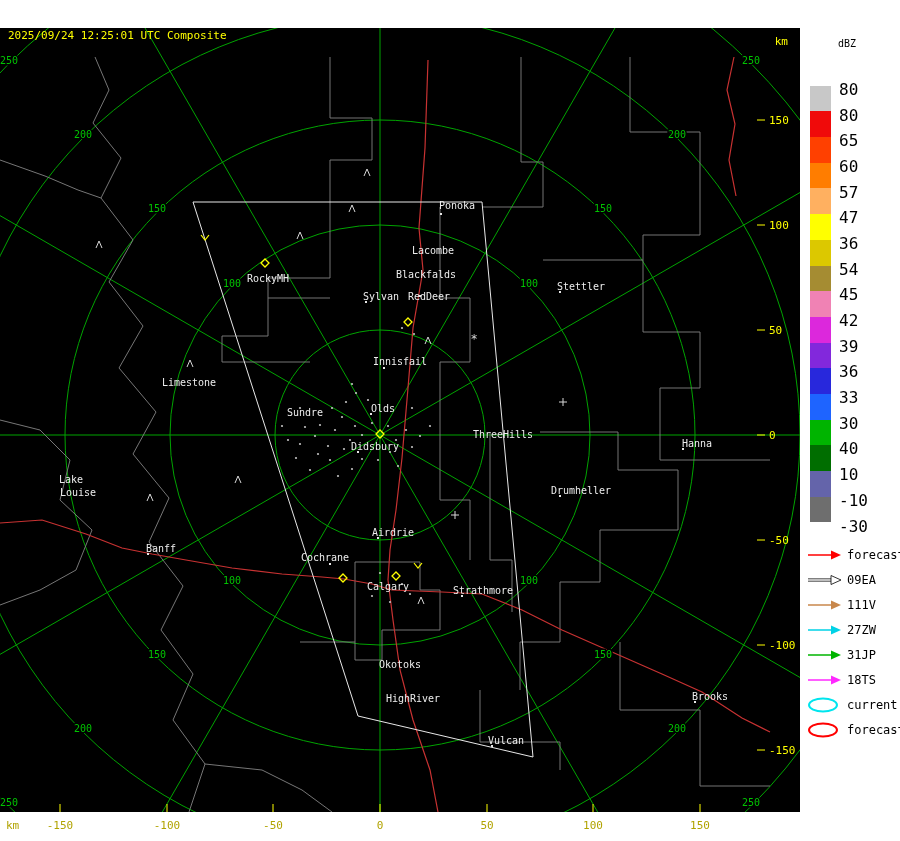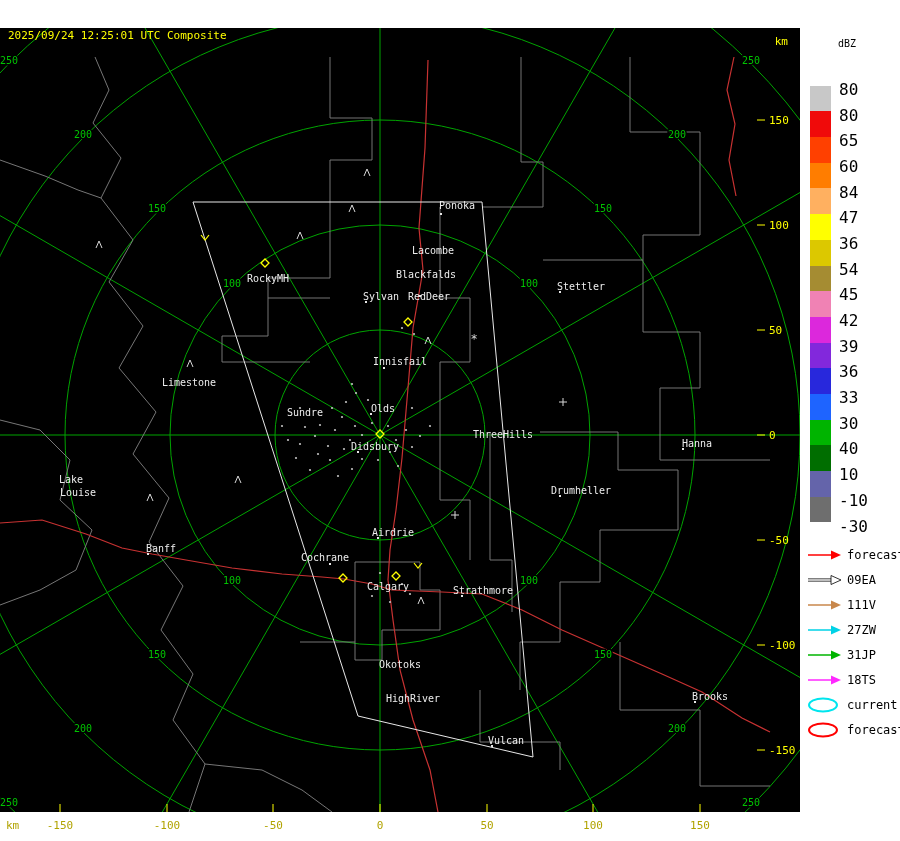--- a/index.html
+++ b/index.html
@@ -275,21 +275,21 @@
         <div class="cb-row">
           <div class="cb-swatch" style="background: rgb(240, 10, 10);"></div>
           <div class="cb-label">65</div>
         </div>
         <div class="cb-row">
           <div class="cb-swatch" style="background: rgb(255, 64, 0);"></div>
           <div class="cb-label">60</div>
         </div>
         <div class="cb-row">
           <div class="cb-swatch" style="background: rgb(255, 125, 0);"></div>
-          <div class="cb-label">84</div>
+          <div class="cb-label">57</div>
         </div>
         <div class="cb-row">
           <div class="cb-swatch" style="background: rgb(255, 176, 96);"></div>
           <div class="cb-label">47</div>
         </div>
         <div class="cb-row">
           <div class="cb-swatch" style="background: rgb(255, 255, 0);"></div>
           <div class="cb-label">36</div>
         </div>
         <div class="cb-row">

